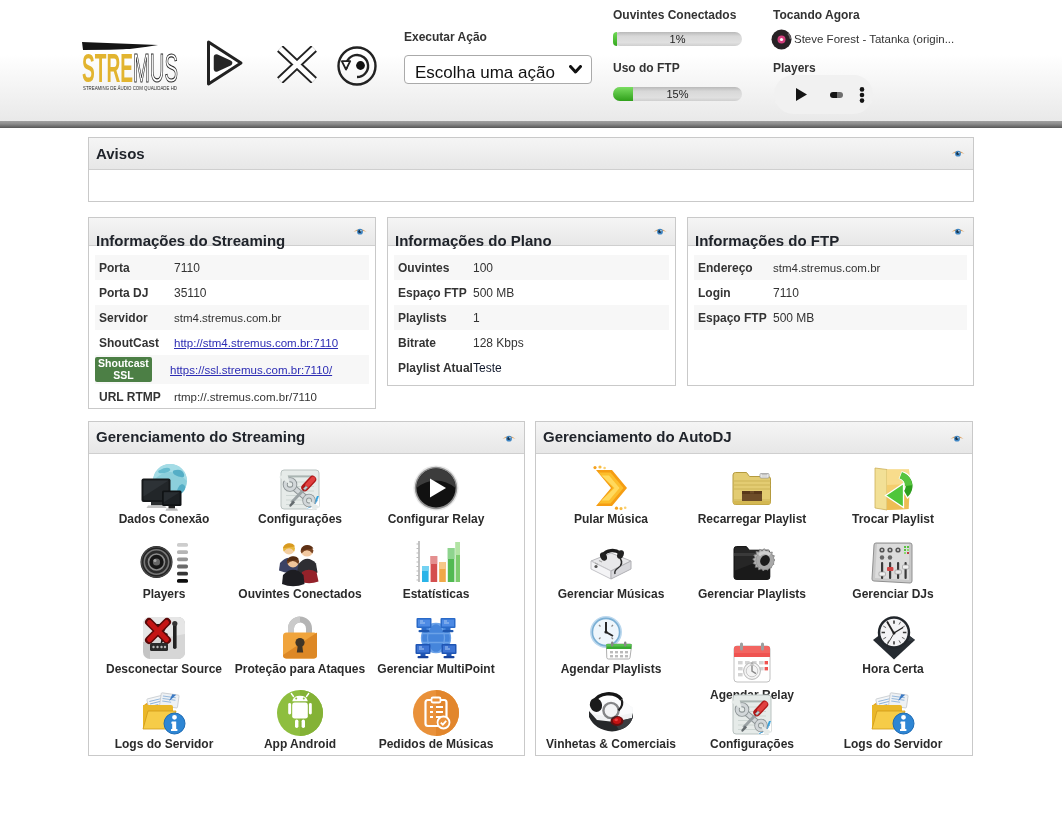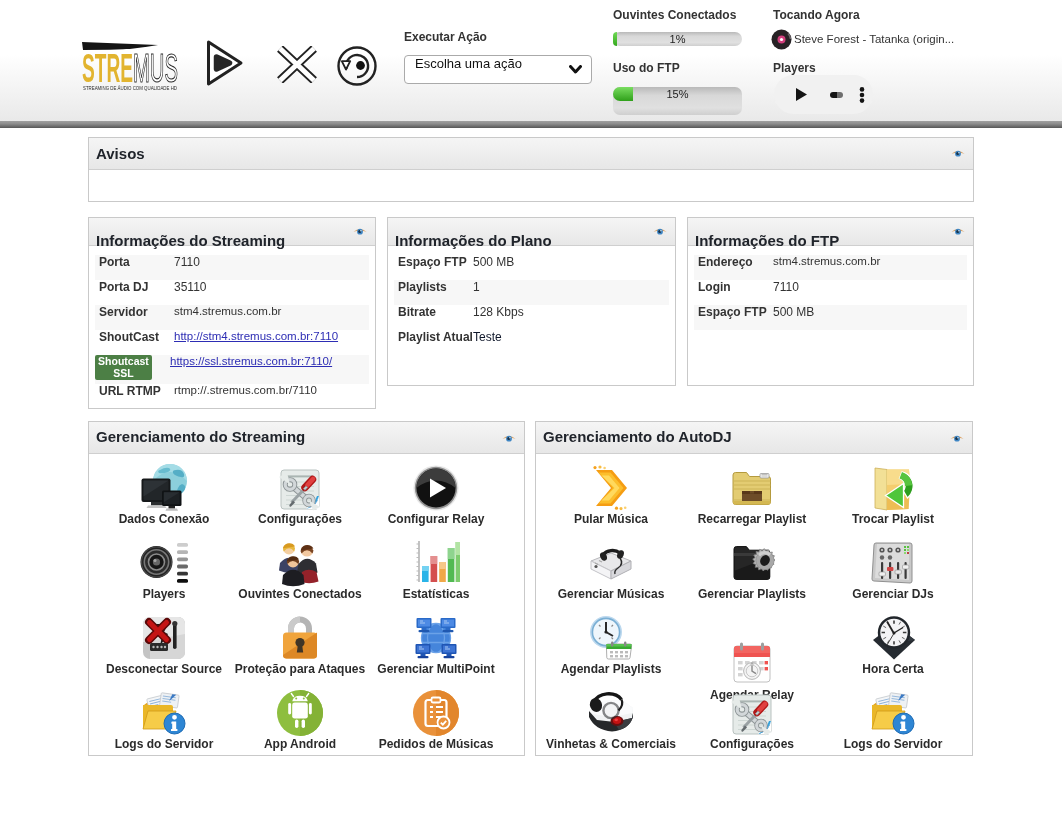--- a/index.html
+++ b/index.html
@@ -9,21 +9,21 @@
 .gbar{position:absolute;top:121px;left:0;width:1062px;height:7px;background:linear-gradient(180deg,#a0a0a0 0%,#8d8d8d 40%,#6e6e6e 75%,#565656 100%)}
 .blab{font-size:12px;font-weight:bold;color:#333}
 .panel{position:absolute;border:1px solid #c9c9c9;background:#fff;box-sizing:border-box}
 .phead{height:30px;background:linear-gradient(180deg,#f5f5f5,#e7e7e7);border-bottom:1px solid #cfcfcf;position:relative}
 .phead.sm{height:27px}
 .phead.sm .ptitle{top:14px}
 .phead.sm .eye{top:8px}
 .ptitle{position:absolute;left:7px;top:7px;font-size:15px;font-weight:bold;color:#20242b}
 .eye{position:absolute;right:8px;top:10px}
 .itbl{position:absolute;left:6px;right:6px;top:37px}
-.irow{height:25px;display:flex;font-size:12px;color:#333}
+.irow{height:25px;display:flex;align-items:center;font-size:12px;color:#333}
 .irow.g{background:#f7f7f7}
 .ilab{font-weight:bold;width:75px;padding-left:4px;flex:none;white-space:nowrap}
 .lnk{color:#2d2db4;text-decoration:underline}
 .item{position:absolute;width:150px;text-align:center}
 .item .lbl{display:block;margin-top:-3px;line-height:13px;font-size:12px;font-weight:bold;color:#2b2b2b;white-space:nowrap}
 .pctxt{position:absolute;width:128px;text-align:center;font-size:11px;color:#222}
 </style>
 </head>
 <body>
 <div class="hdr"></div>
@@ -46,34 +46,34 @@
 </svg>
 <svg class="abs" style="left:337px;top:46px" width="40" height="40" viewBox="0 0 40 40">
   <circle cx="20" cy="20" r="18.5" fill="none" stroke="#222" stroke-width="2.4"></circle>
   <path d="M9.5,23 A 11 11 0 1 1 20,31" fill="none" stroke="#222" stroke-width="2.4"></path>
   <path d="M4.8,15.2 L13.2,15.2 L9,23.5 Z" fill="#fff" stroke="#222" stroke-width="1.8" stroke-linejoin="round"></path>
   <circle cx="23.5" cy="19.5" r="4.4" fill="#111"></circle>
 </svg>
 
 <div class="abs blab" style="left:404px;top:30px">Executar Ação</div>
 <div class="abs" style="left:404px;top:55px;width:188px;height:29px;border:1px solid #aaa;border-radius:4px;background:#fff;box-sizing:border-box">
-  <div class="abs" style="left:10px;top:0;font-size:13px;color:#111">Escolha uma ação</div>
+  <div class="abs" style="left:10px;top:7px;font-size:17px;color:#111">Escolha uma ação</div>
   <svg class="abs" style="right:9px;top:9px" width="13" height="9" viewBox="0 0 13 9">
       <path d="M1.5,1.5 L6.5,7 L11.5,1.5" fill="none" stroke="#111" stroke-width="3" stroke-linecap="round" stroke-linejoin="round"></path>
     </svg>
 </div>
 
 <div class="abs blab" style="left:613px;top:8px">Ouvintes Conectados</div>
 <div class="abs" style="left:613px;top:32px;width:129px;height:14px;border-radius:7px;background:linear-gradient(180deg,#b9b9b9 0%,#d8d8d8 30%,#e0e0e0 75%,#cfcfcf 100%)">
   <div class="abs" style="left:0;top:0;width:4px;height:14px;border-radius:7px 0 0 7px;background:linear-gradient(180deg,#6fd955,#35a81e)"></div>
   <div class="pctxt" style="top:0;line-height:14px;width:129px">1%</div>
 </div>
 
 <div class="abs blab" style="left:613px;top:61px">Uso do FTP</div>
-<div class="abs" style="left:613px;top:87px;width:129px;height:28px;border-radius:7px;background:linear-gradient(180deg,#b9b9b9 0%,#d8d8d8 30%,#e0e0e0 75%,#cfcfcf 100%)">
+<div class="abs" style="left:613px;top:87px;width:129px;height:14px;border-radius:7px;background:linear-gradient(180deg,#b9b9b9 0%,#d8d8d8 30%,#e0e0e0 75%,#cfcfcf 100%)">
   <div class="abs" style="left:0;top:0;width:20px;height:14px;border-radius:7px 0 0 7px;background:linear-gradient(180deg,#79dd60,#2fa01a)"></div>
   <div class="pctxt" style="top:0;line-height:14px;width:129px">15%</div>
 </div>
 
 <div class="abs blab" style="left:773px;top:8px">Tocando Agora</div>
 <svg class="abs" style="left:771px;top:29px" width="21" height="21" viewBox="0 0 21 21">
   <circle cx="10.5" cy="10.5" r="10" fill="#272225"></circle>
   <circle cx="10.5" cy="10.5" r="4" fill="#d23f7d"></circle>
   <circle cx="10.5" cy="10.5" r="1.6" fill="#fff"></circle>
   <path d="M17,4.5 A 9 9 0 0 1 19.5,10" fill="none" stroke="#6a6468" stroke-width="1.6"></path>
@@ -138,20 +138,24 @@
 </div>
 
 <div class="panel" style="left:387px;top:217px;width:289px;height:169px">
   <div class="phead sm">
     <div class="ptitle">Informações do Plano</div>
     <svg class="eye" width="14" height="10" viewBox="0 0 14 10">
         <use href="#eyeg"></use>
       </svg>
   </div>
   <div class="itbl">
+    <div class="irow g">
+        <span class="ilab">Ouvintes</span>
+        <span>100</span>
+      </div>
     <div class="irow">
         <span class="ilab">Espaço FTP</span>
         <span>500 MB</span>
       </div>
     <div class="irow g">
         <span class="ilab">Playlists</span>
         <span>1</span>
       </div>
     <div class="irow">
         <span class="ilab">Bitrate</span>

